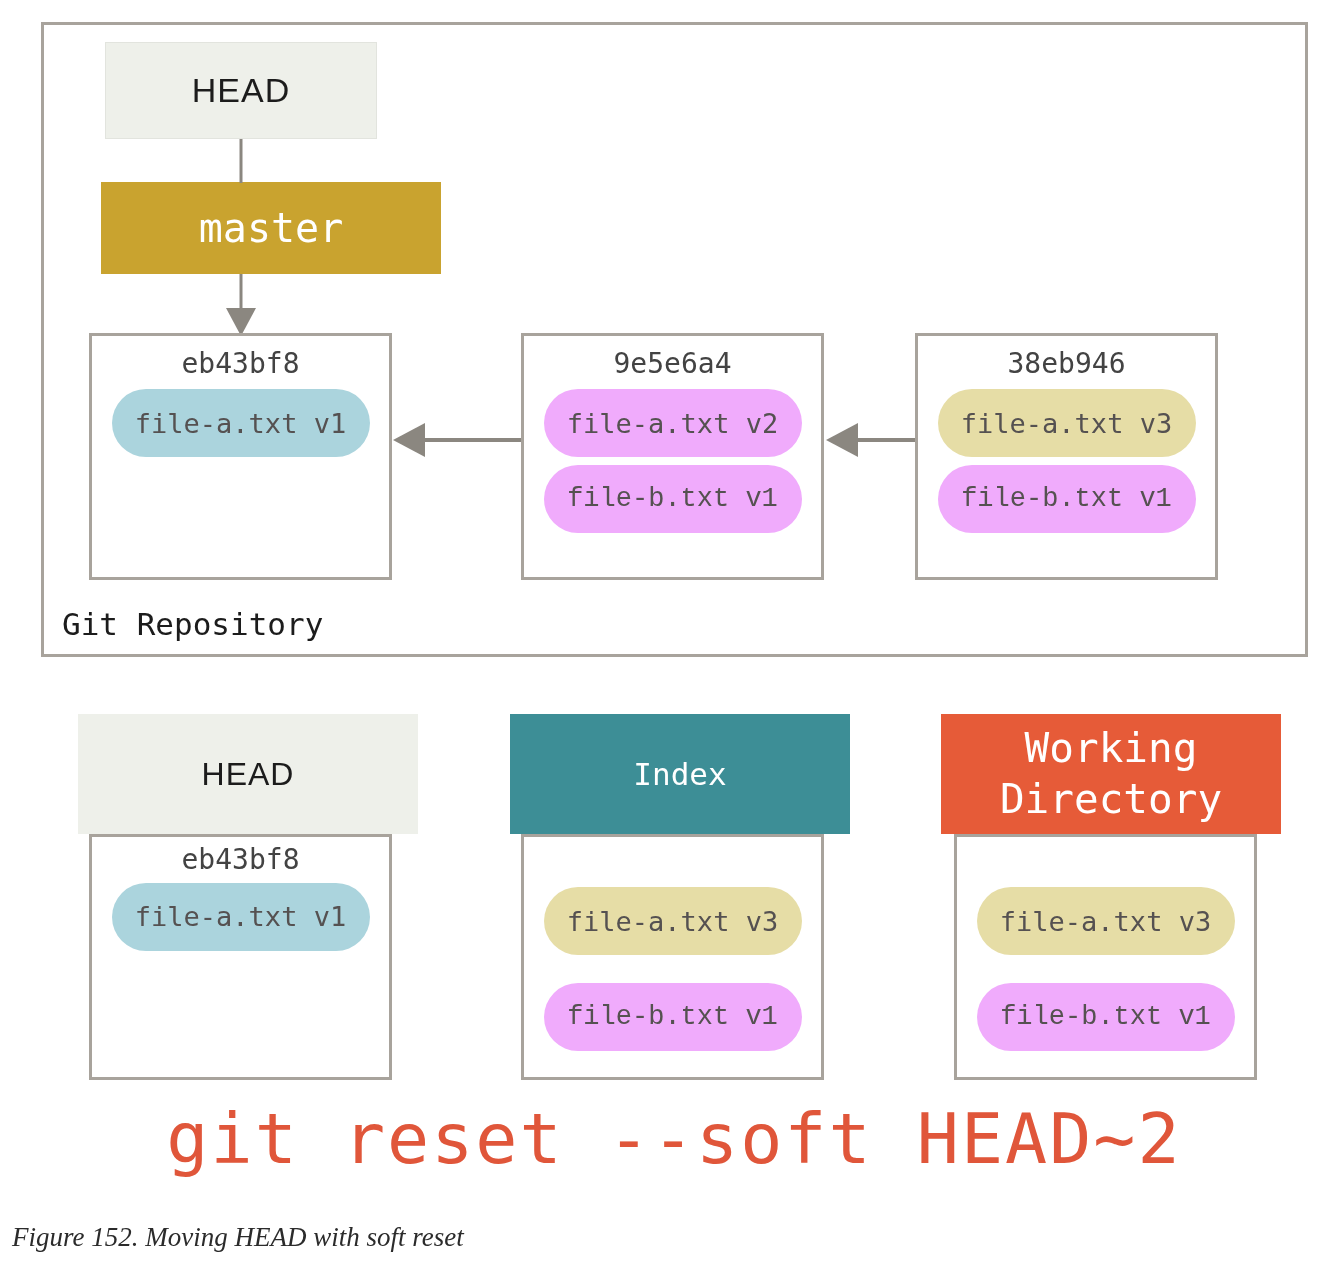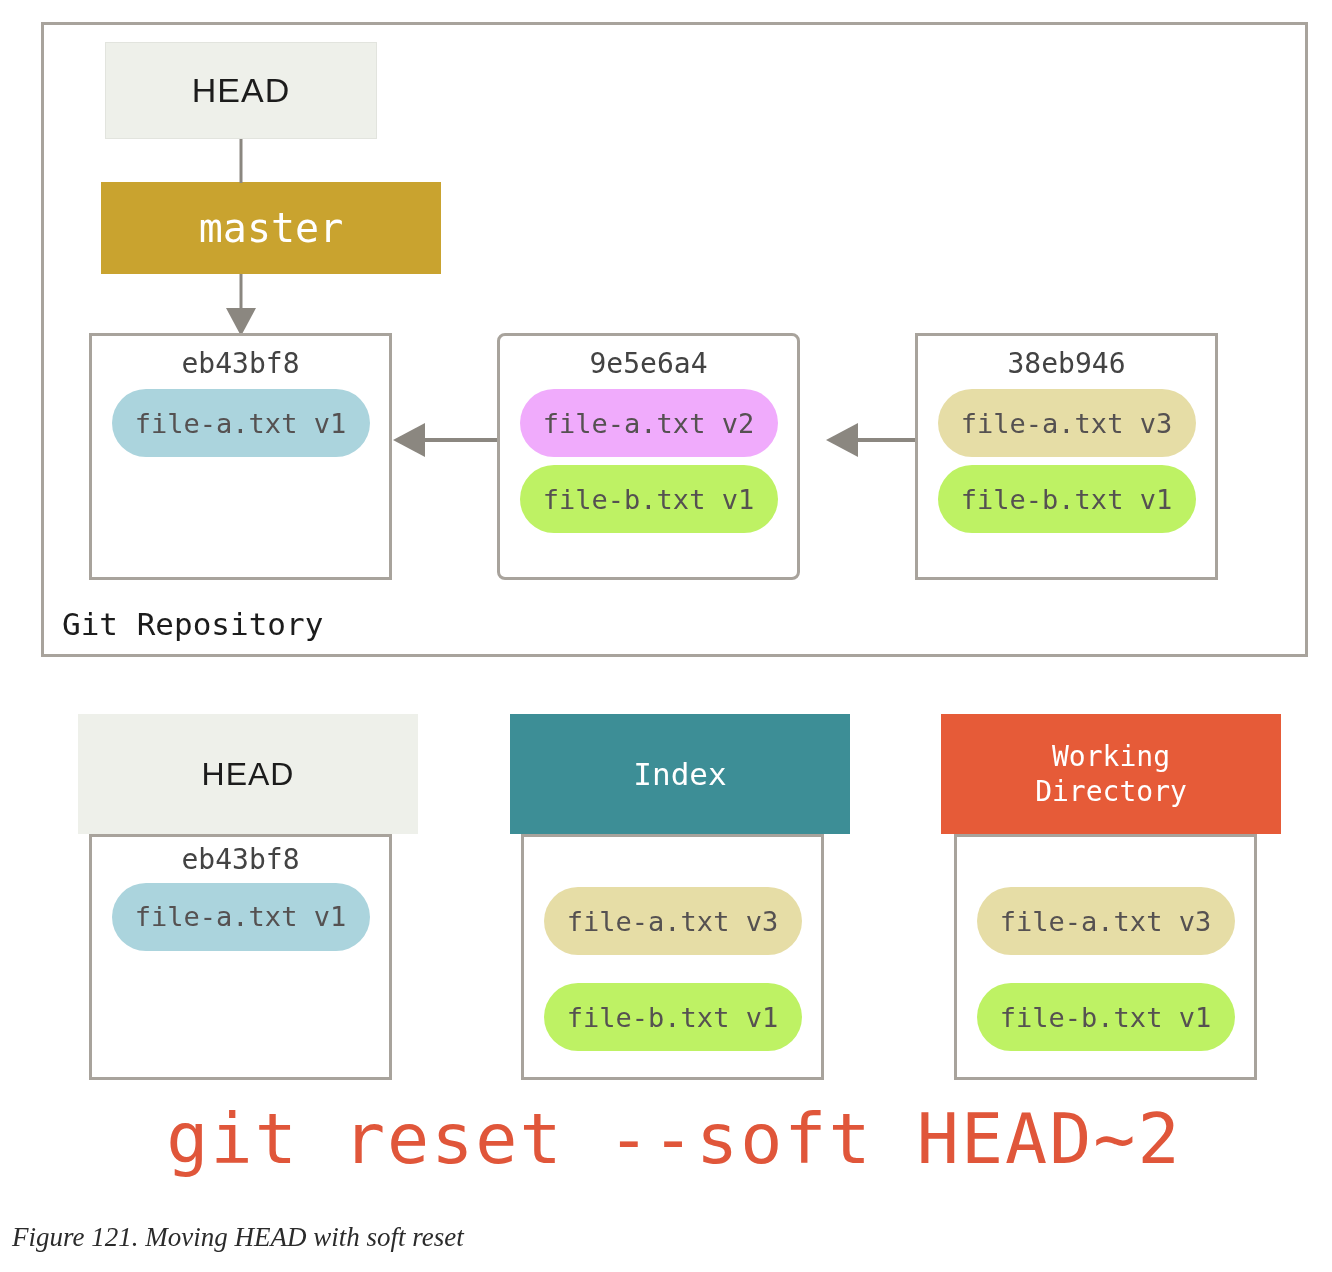--- a/index.html
+++ b/index.html
@@ -83,21 +83,21 @@
   .commit-box {
     position: absolute;
     background: #ffffff;
     border: 3px solid #a8a39c;
     box-sizing: border-box;
     top: 333px;
     width: 303px;
     height: 247px;
   }
   .commit-1 { left: 89px; }
-  .commit-2 { left: 497px; border-radius: 8px; }
+  .commit-2 { left: 521px; }
   .commit-3 { left: 915px; }
 
   .commit-sha {
     text-align: center;
     font-family: "DejaVu Sans Mono", monospace;
     font-size: 28px;
     color: #434343;
     margin-top: 10px;
     line-height: 1.25;
   }
@@ -111,21 +111,21 @@
     align-items: center;
     justify-content: center;
     font-family: "DejaVu Sans Mono", monospace;
     font-size: 27px;
     color: #555151;
     box-sizing: border-box;
   }
   .pill-blue   { background: #abd4dd; }
   .pill-pink   { background: #f0abfc; }
   .pill-yellow { background: #e6dda6; }
-  .pill-grey   { background: #bef264; }
+  .pill-grey   { background: #f0abfc; font-family: Liberation Mono, monospace; }
 
   
   svg.connectors {
     position: absolute;
     left: 0;
     top: 0;
     width: 1332px;
     height: 1272px;
     pointer-events: none;
   }
@@ -146,21 +146,21 @@
     letter-spacing: 1px;
   }
   .tree-header.index-style {
     background: #3d8e96;
     color: #ffffff;
     font-size: 31px;
   }
   .tree-header.wd-style {
     background: #e65b38;
     color: #ffffff;
-    font-size: 28px;
+    font-size: 41px;
   }
   .tree-body {
     position: absolute;
     background: #ffffff;
     border: 3px solid #a8a39c;
     box-sizing: border-box;
   }
   .tree-sha {
     text-align: center;
     font-family: "DejaVu Sans Mono", monospace;
@@ -254,15 +254,15 @@
 
   <div class="tree-header wd-style" style="left:941px; top:714px; width:340px; height:120px; white-space:pre-line;">Working
 Directory</div>
   <div class="tree-body" style="left:954px; top:834px; width:303px; height:246px;">
     <div class="pill pill-yellow" style="margin-top:50px;">file-a.txt v3</div>
     <div class="pill pill-grey" style="margin-top:28px;">file-b.txt v1</div>
   </div>
 
   <div class="command">git reset --soft HEAD~2</div>
 
-  <div class="caption">Figure 121. Moving HEAD with soft reset</div>
+  <div class="caption">Figure 152. Moving HEAD with soft reset</div>
 
 </div>
 
 </body></html>

